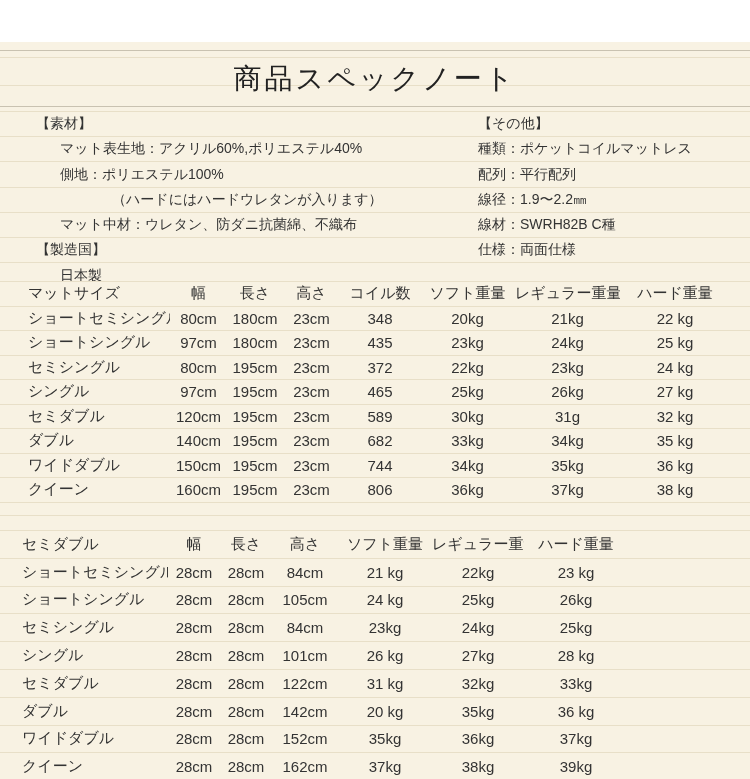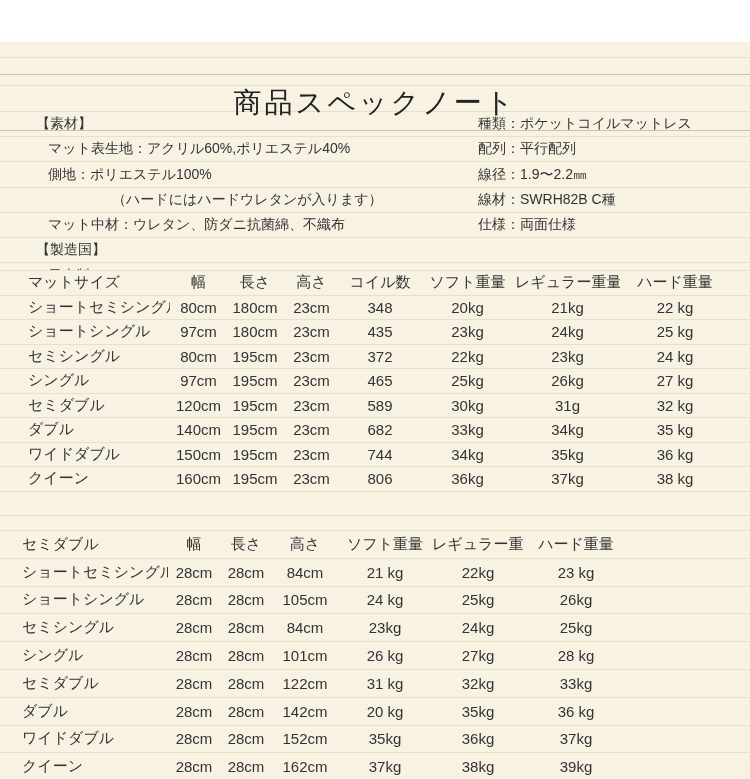--- a/index.html
+++ b/index.html
@@ -24,45 +24,45 @@
     background-image:repeating-linear-gradient(
       to bottom,
       transparent 0px, transparent 24.3px,
       var(--rule) 24.3px, var(--rule) 25.3px);
     background-position:0 19px;
   }
   .title-band{
     position:absolute;left:0;top:8px;width:750px;height:57px;
     border-top:1px solid var(--band);
     border-bottom:1px solid var(--band);
-    display:flex;align-items:center;justify-content:center;margin-top:24px;
+    display:flex;align-items:center;justify-content:center;
   }
   .title-band h1{
     margin:0;font-size:28px;font-weight:normal;letter-spacing:3px;color:#222222;
   }
   .info{position:absolute;left:0;top:69px;width:750px;}
   .info .row{height:25.3px;line-height:25.3px;font-size:14px;white-space:nowrap;}
   .col-left{position:absolute;left:0;top:0;width:470px;}
   .col-right{position:absolute;left:478px;top:0;width:272px;}
   .pl-head{padding-left:36px;}
-  .pl-line{padding-left:48px;}
+  .pl-line{padding-left:60px;}
   .pl-paren{padding-left:112px;}
   table.spec{
     position:absolute;left:0;width:750px;
     border-collapse:collapse;table-layout:fixed;
     background:var(--paper);
     border-top:1px solid var(--rule);
     font-size:15px;color:var(--ink);
   }
   table.spec th,table.spec td{
     font-weight:normal;text-align:center;padding:0;overflow:hidden;white-space:nowrap;
   }
   table.spec tr{border-bottom:1px solid var(--rule);}
   table.spec td:first-child,table.spec th:first-child{text-align:left;}
-  #mat-table{top:228px;}
+  #mat-table{top:239px;}
   #mat-table tr{height:24.5px;}
   #mat-table td:first-child,#mat-table th:first-child{padding-left:28px;}
   #package-table{top:488px;}
   #package-table tr{height:27.8px;}
   #package-table td:first-child,#package-table th:first-child{padding-left:22px;}
 </style>
 </head>
 <body>
 
 <div class="paper">
@@ -75,20 +75,21 @@
     <div class="col-left">
       <div class="row pl-head">【素材】</div>
       <div class="row pl-line">マット表生地：アクリル60%,ポリエステル40%</div>
       <div class="row pl-line">側地：ポリエステル100%</div>
       <div class="row pl-paren">（ハードにはハードウレタンが入ります）</div>
       <div class="row pl-line">マット中材：ウレタン、防ダニ抗菌綿、不織布</div>
       <div class="row pl-head">【製造国】</div>
       <div class="row pl-line">日本製</div>
     </div>
     <div class="col-right">
+      <div class="row">【その他】</div>
       <div class="row">種類：ポケットコイルマットレス</div>
       <div class="row">配列：平行配列</div>
       <div class="row">線径：1.9〜2.2㎜</div>
       <div class="row">線材：SWRH82B C種</div>
       <div class="row">仕様：両面仕様</div>
     </div>
   </div>
 
   <table class="spec" id="mat-table">
     <colgroup>

